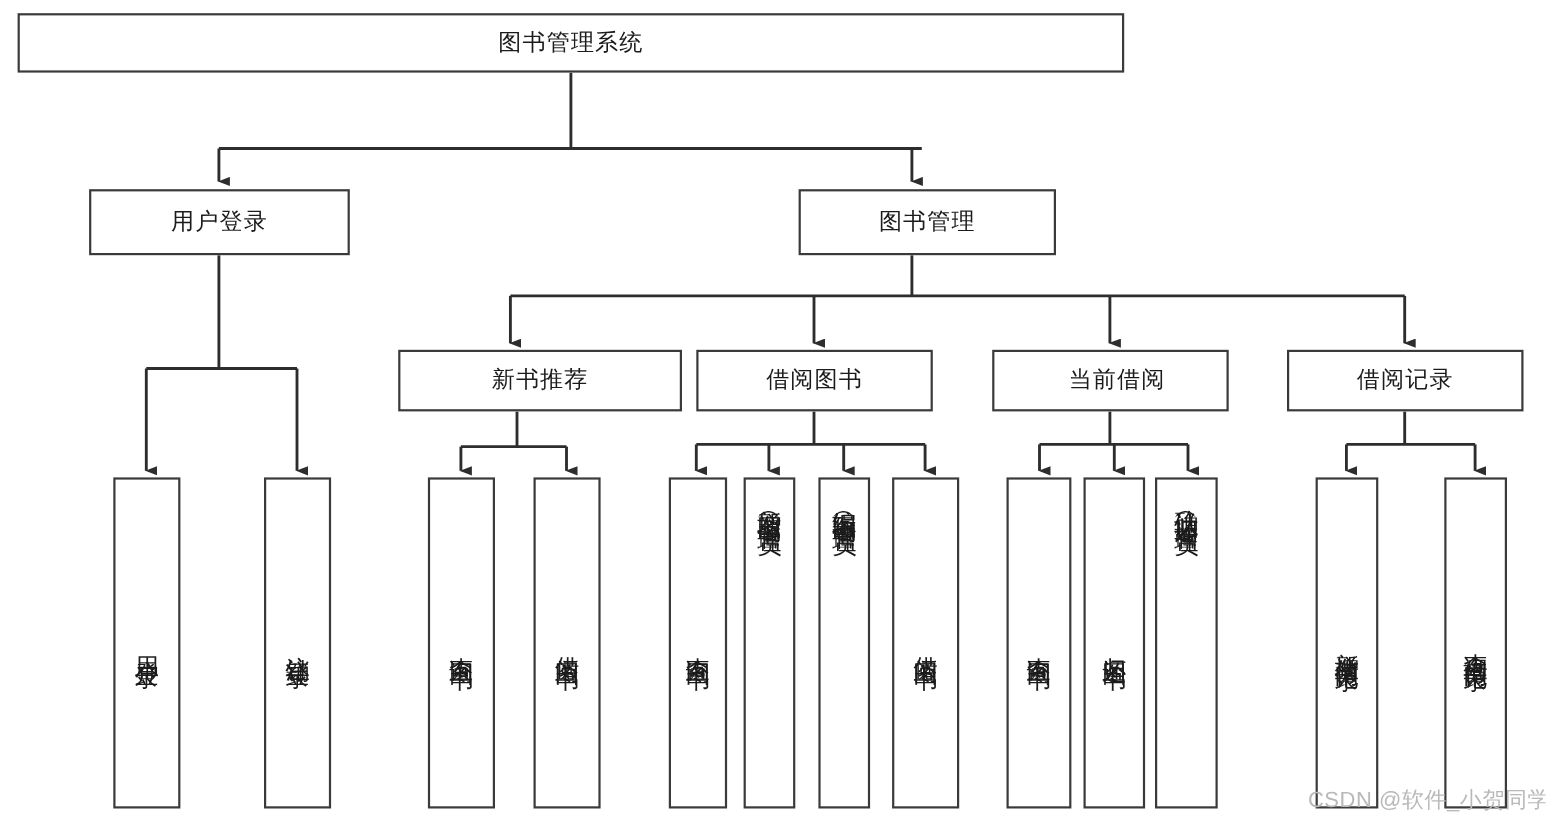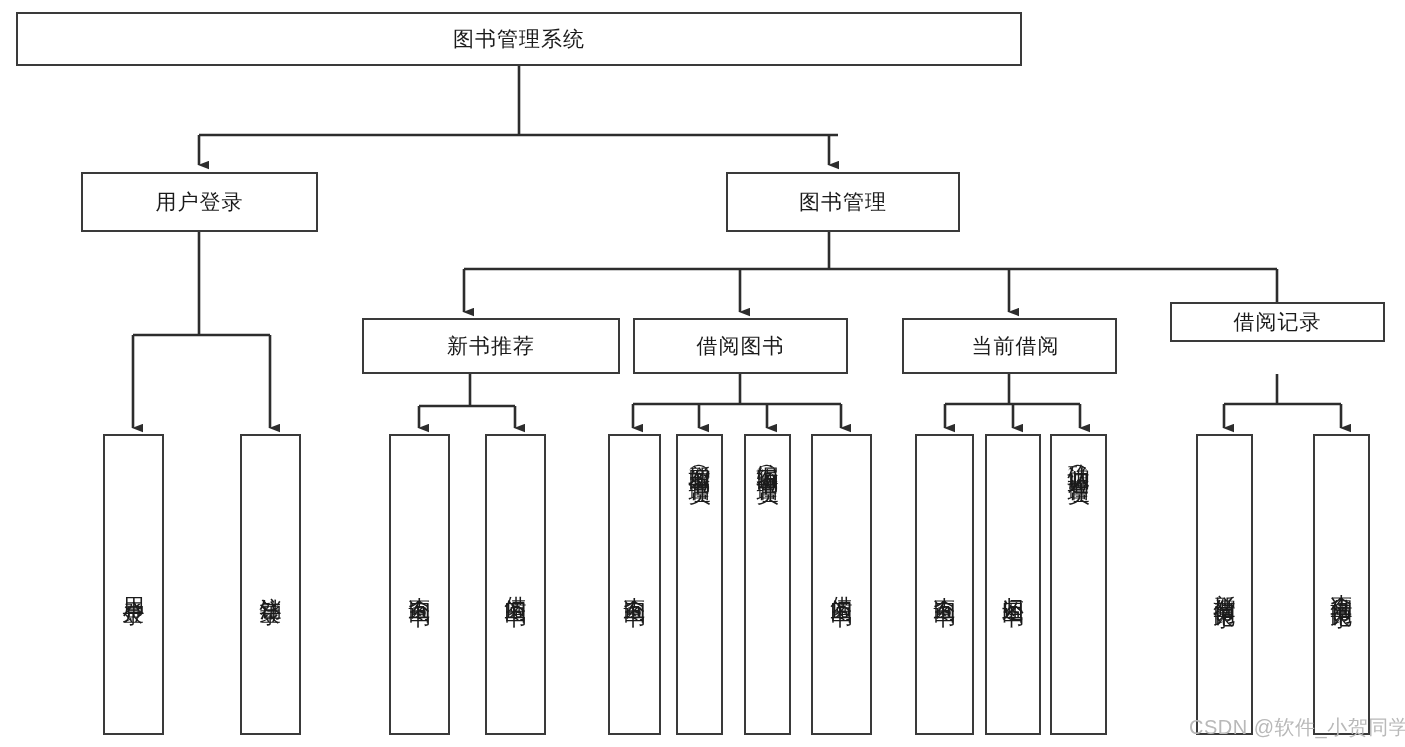--- a/index.html
+++ b/index.html
@@ -122,21 +122,21 @@
 
   <div class="node" style="left:362px;top:318px;width:258px;height:56px;">
     <span class="lbl">新书推荐</span>
   </div>
   <div class="node" style="left:633px;top:318px;width:215px;height:56px;">
     <span class="lbl">借阅图书</span>
   </div>
   <div class="node" style="left:902px;top:318px;width:215px;height:56px;padding-left:12px;">
     <span class="lbl">当前借阅</span>
   </div>
-  <div class="node" style="left:1170px;top:302px;width:215px;height:40px;">
+  <div class="node" style="left:1170px;top:318px;width:215px;height:56px;">
     <span class="lbl">借阅记录</span>
   </div>
 
   <div class="node leaf centered" style="left:103px;top:434px;width:61px;height:301px;">
     <span class="lbl">用户登录</span>
   </div>
   <div class="node leaf centered" style="left:240px;top:434px;width:61px;height:301px;">
     <span class="lbl">注销登录</span>
   </div>
 

